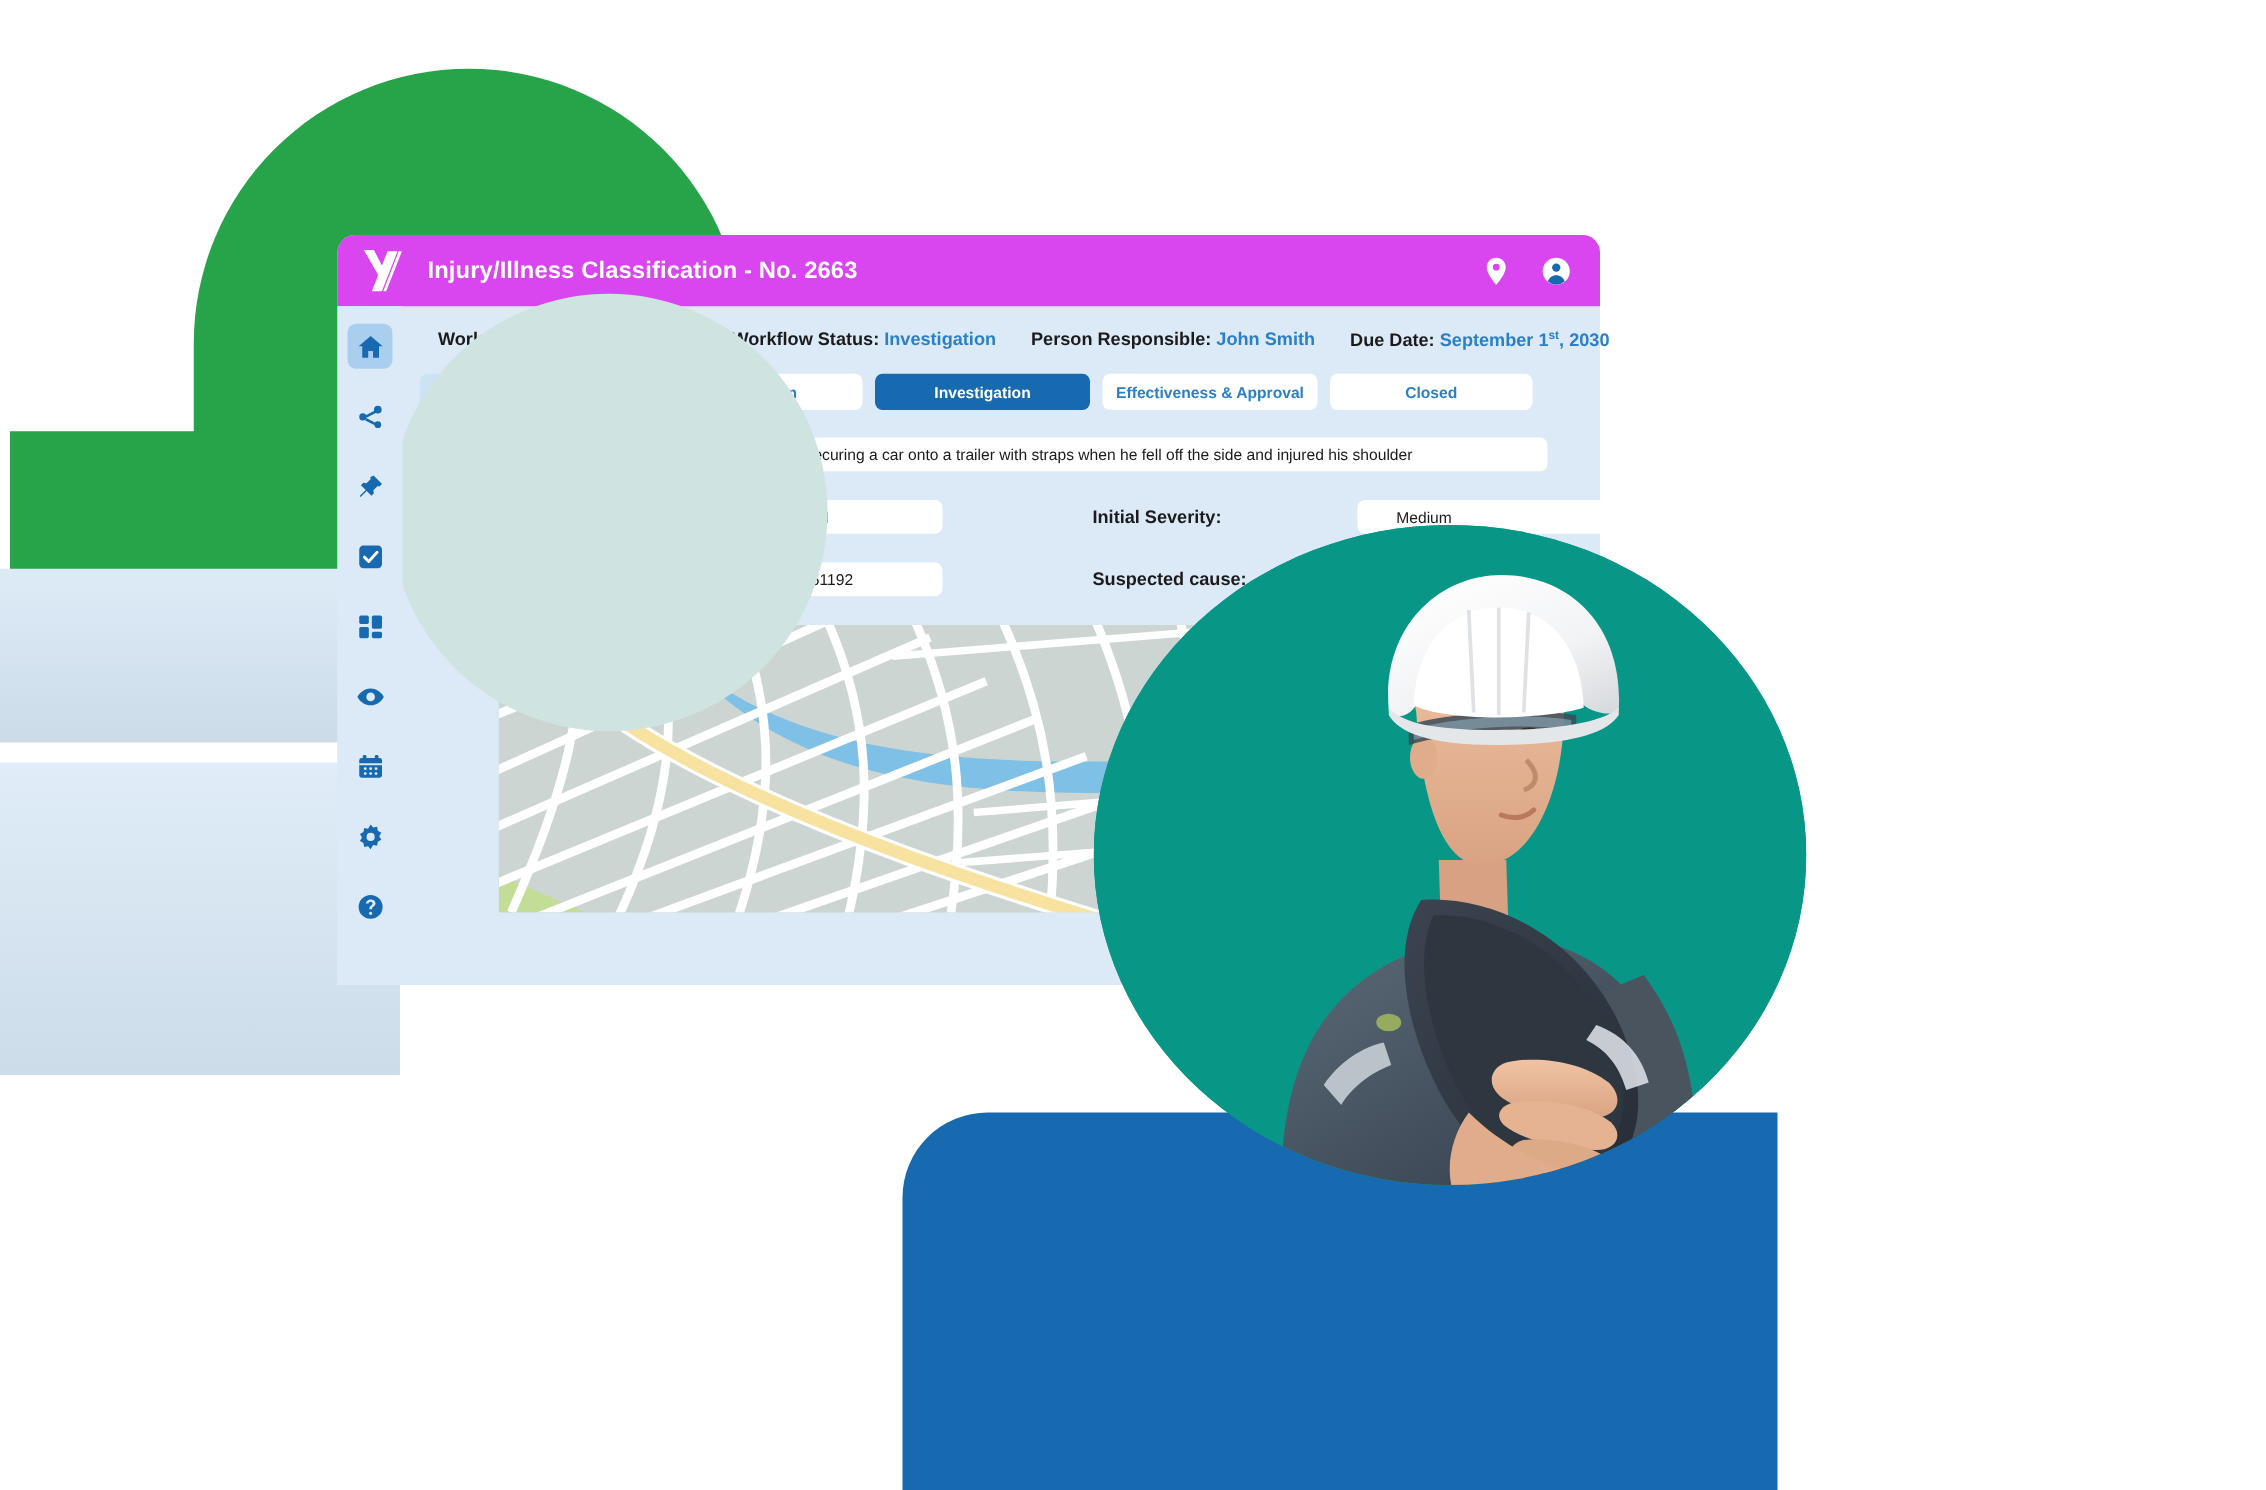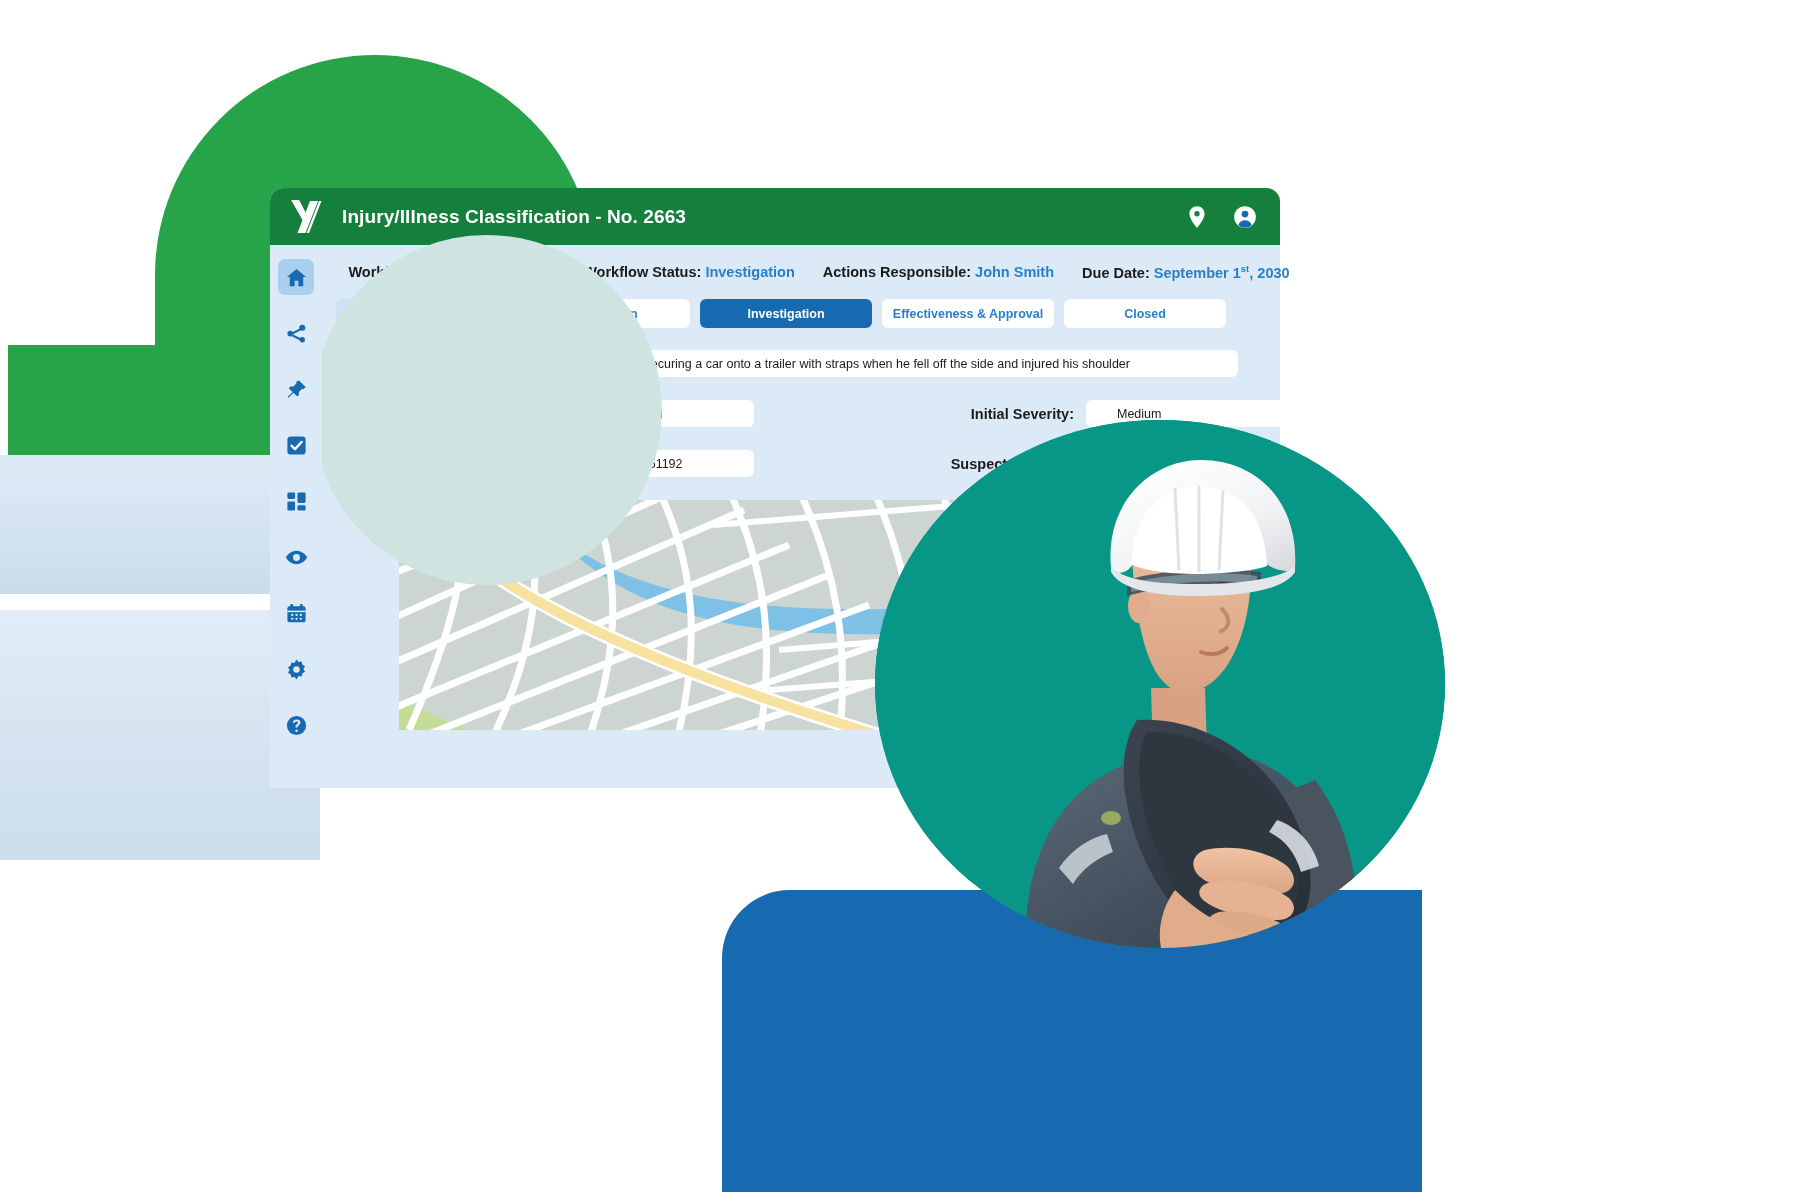--- a/index.html
+++ b/index.html
@@ -49,21 +49,21 @@
   .app-window {
     position: absolute; left: 270px; top: 188px;
     width: 1010px; height: 600px;
     border-radius: 14px 14px 0 0;
     background: #dceaf8;
     overflow: visible;
   }
   .app-titlebar {
     position: relative;
     height: 57px;
-    background: #15803d;
+    background: #d946ef;
     border-radius: 14px 14px 0 0;
     display: flex; align-items: center;
     padding: 0 22px 0 20px;
     justify-content: center;
   }
   .logo-x { width: 34px; height: 38px; flex: 0 0 auto; margin-right: 18px; }
   .app-title {
     color: #ffffff; font-size: 19px; font-weight: bold;
     letter-spacing: .1px; white-space: nowrap;
   }
@@ -121,21 +121,21 @@
   .tab.ghost { background: #cbe3f3; }
   .tab.active { background: #1769b0; color: #ffffff; }
   .tab-w1 { width: 172px; } .tab-w2 { width: 172px; }
   .tab-w3 { width: 172px; } .tab-w4 { width: 172px; } .tab-w5 { width: 162px; }
 
   
   .form { margin-top: 22px; }
   .form-row { display: flex; align-items: center; margin-bottom: 23px; }
   .f-label {
     font-size: 14.5px; font-weight: bold; color: #1b1b1b;
-    text-align: right; white-space: nowrap;
+    white-space: nowrap;
   }
   .f-field {
     height: 27px; background: #ffffff; border-radius: 6px;
     display: flex; align-items: center; padding: 0 12px;
     font-size: 12.5px; color: #1b1b1b; white-space: nowrap; overflow: hidden;
     cursor: text;
   }
   .row-desc .f-label { width: 190px; margin-right: 12px; }
   .row-desc .f-field { width: 700px; }
   .row-2 .f-label { width: 190px; margin-right: 12px; }
@@ -273,21 +273,21 @@
         <div class="meta-row">
           <span>
             <span>Workflow Stage:</span>
             <span class="meta-val">Investigation</span>
           </span>
           <span>
             <span>Workflow Status:</span>
             <span class="meta-val">Investigation</span>
           </span>
           <span>
-            <span>Actions Responsible:</span>
+            <span>Person Responsible:</span>
             <span class="meta-val">John Smith</span>
           </span>
           <span>
             <span>Due Date:</span>
             <span class="meta-val"><span>September 1</span><sup>st</sup><span>, 2030</span></span>
           </span>
         </div>
 
         <div class="tabs">
           <div class="tab ghost tab-w1">Initial Report</div>

